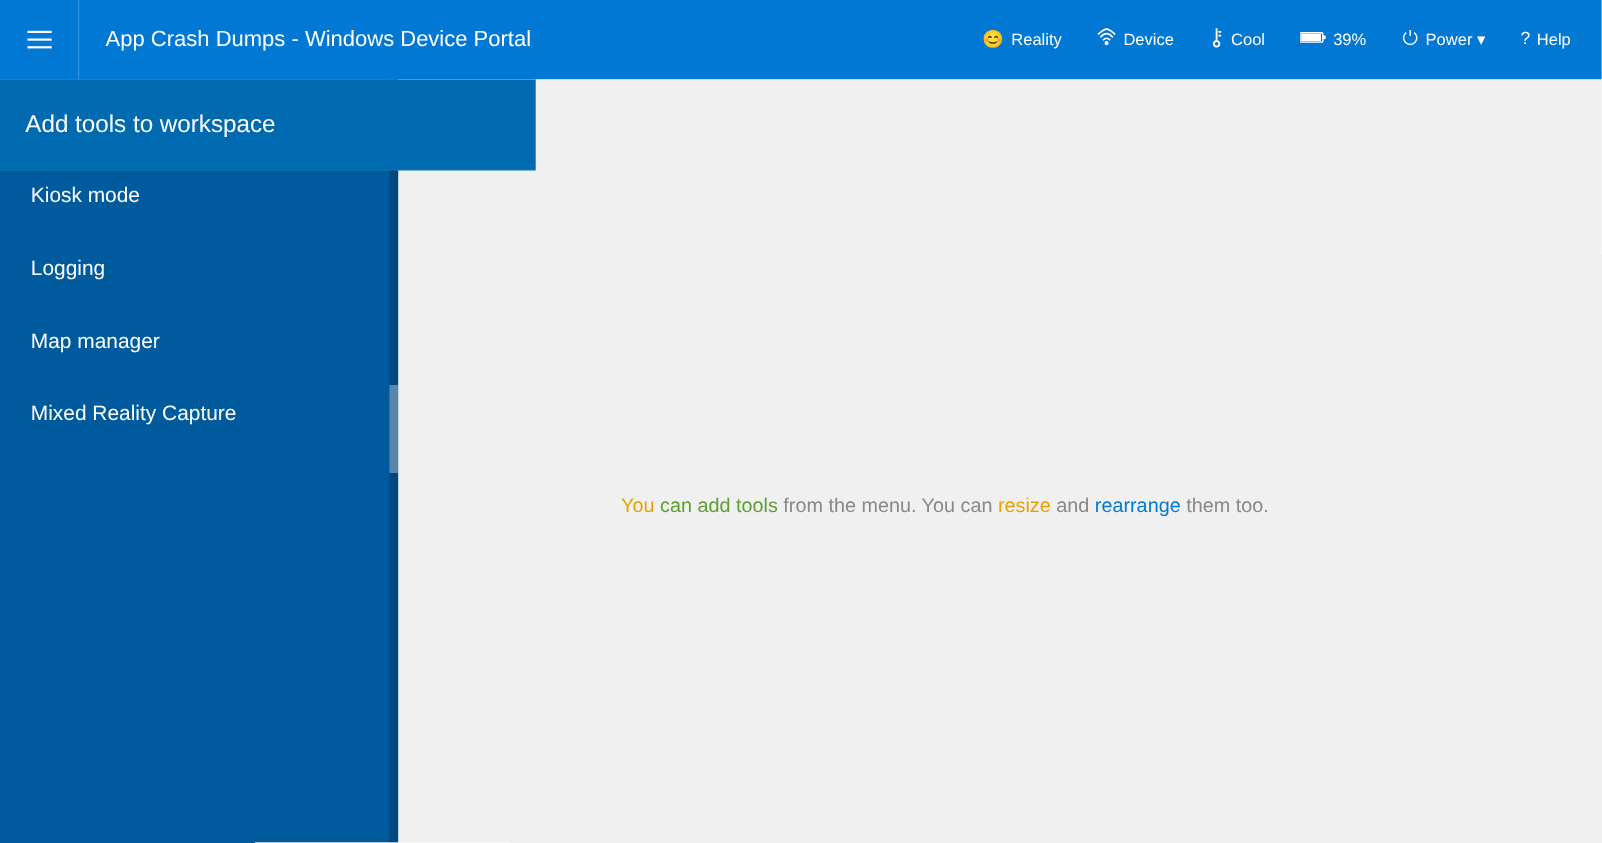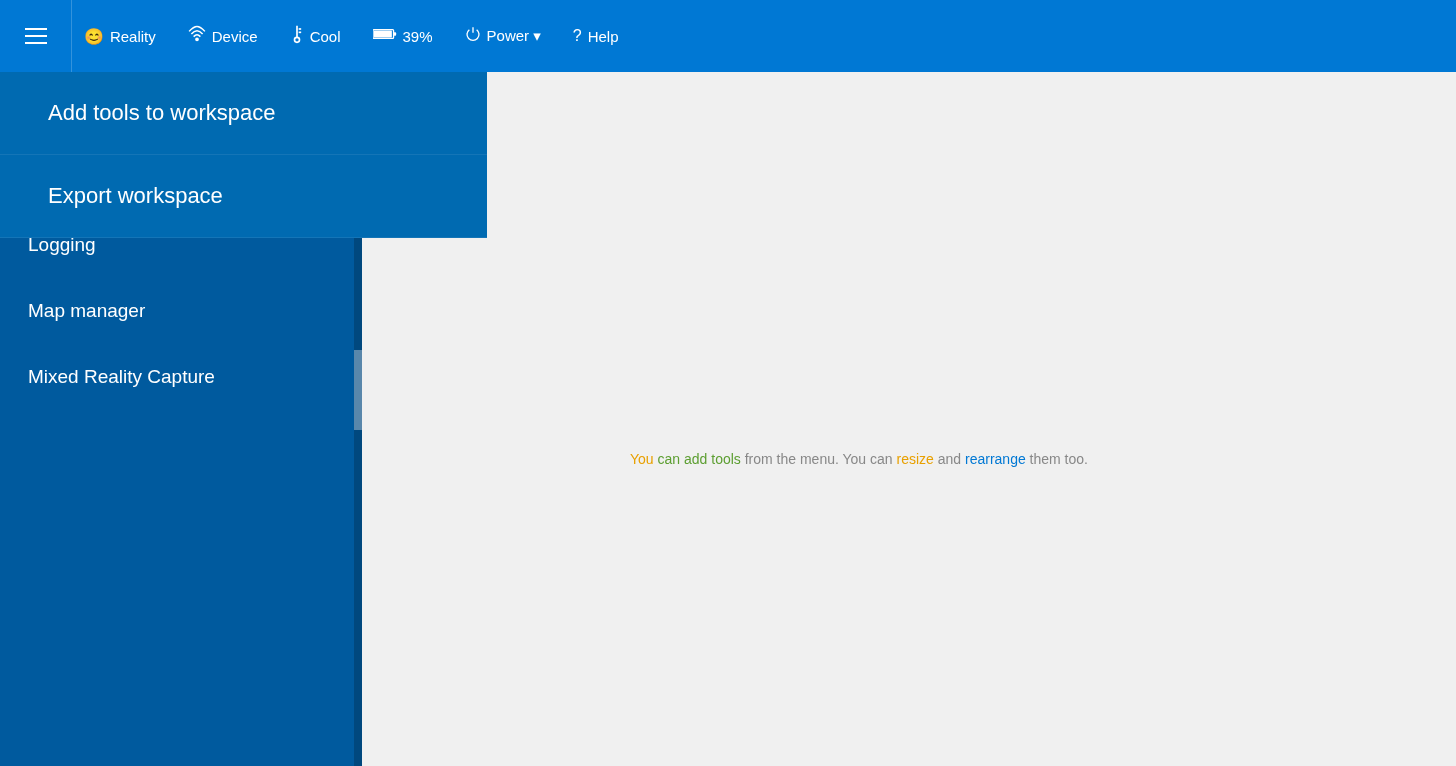--- a/index.html
+++ b/index.html
@@ -90,21 +90,21 @@
       position: absolute;
       top: 0;
       left: 0;
       width: 487px;
       background: #006ab1;
       z-index: 20;
       display: flex;
       flex-direction: column;
     }
     .dropdown-item {
-      padding: 28px 48px;
+      padding: 28px 23px;
       font-size: 22px;
       font-weight: 300;
       color: white;
       cursor: pointer;
       border-bottom: 1px solid rgba(255,255,255,0.08);
     }
 
     
     .sidebar-nav {
       flex: 1;
@@ -163,40 +163,41 @@
       margin-left: -100px;
       margin-top: 80px;
     }
     #lonely-heading {
       font-size: 52px;
       font-weight: 200;
       color: #333;
       margin-bottom: 24px;
     }
     #lonely-subtext {
-      font-size: 14px;
+      font-size: 18px;
       line-height: 1.5;
     }
     .word-you1 { color: #e8a000; }
     .word-can1 { color: #5c9e31; }
     .word-add { color: #5c9e31; }
     .word-resize { color: #e8a000; }
     .word-rearrange { color: #0078d4; }
   </style>
 </head>
 <body>
 
 <div id="header">
   <div id="menu-btn">
     <div class="hamburger">
       <span></span>
       <span></span>
       <span></span>
     </div>
   </div>
+  <div id="app-title">App Crash Dumps - Windows Device Portal</div>
   <div id="header-actions">
     <div class="header-action-item">
       <span class="header-icon">😊</span>
       <span>Reality</span>
     </div>
     <div class="header-action-item">
       <span class="header-icon">
         <svg width="18" height="18" viewBox="0 0 24 24" fill="none" stroke="white" stroke-width="2">
           <path d="M1.5 8.5C5.5 4 10.5 2 12 2s6.5 2 10.5 6.5"></path>
           <path d="M4.5 12C7 9 10 7.5 12 7.5s5 1.5 7.5 4.5"></path>
@@ -265,23 +266,20 @@
     </div>
     <div id="scrollbar-track">
       <div id="scrollbar-thumb"></div>
     </div>
   </div>
 
   <div id="dropdown-menu">
     <div class="dropdown-item">
       <span>Add tools to workspace</span>
     </div>
-    <div class="dropdown-item">
-      <span>Export workspace</span>
-    </div>
   </div>
 
   <div id="content">
     <div id="content-inner">
       <div id="lonely-subtext">
         <span class="word-you1">You</span><span class="word-can1"> can </span><span class="word-add">add tools</span><span style="color:#888"> from the menu.</span><span style="color:#888"> You can </span><span class="word-resize" style="color:#e8a000">resize</span><span style="color:#888"> and </span><span class="word-rearrange" style="color:#0078d4">rearrange</span><span style="color:#888"> them too.</span>
       </div>
     </div>
   </div>
 

